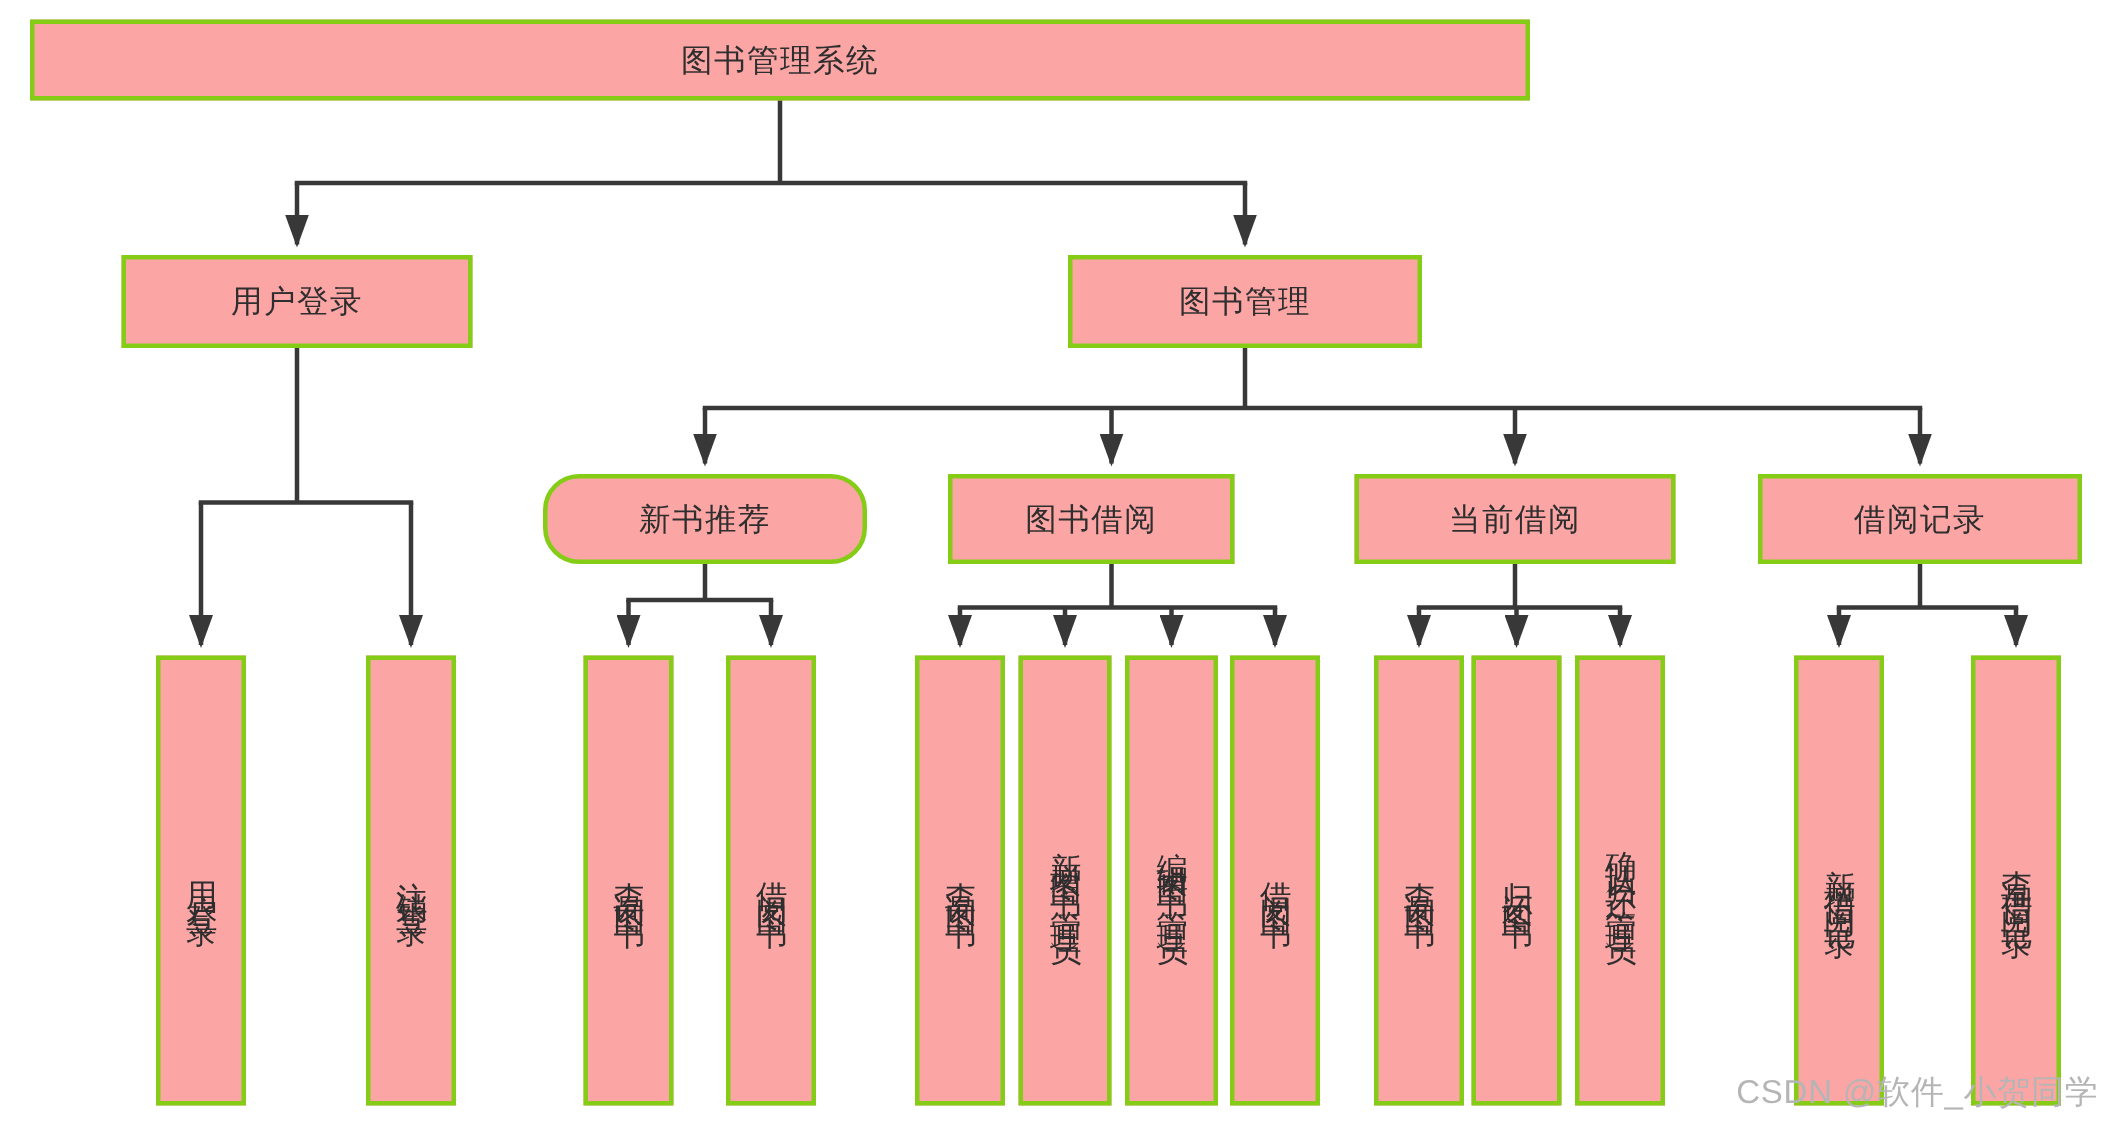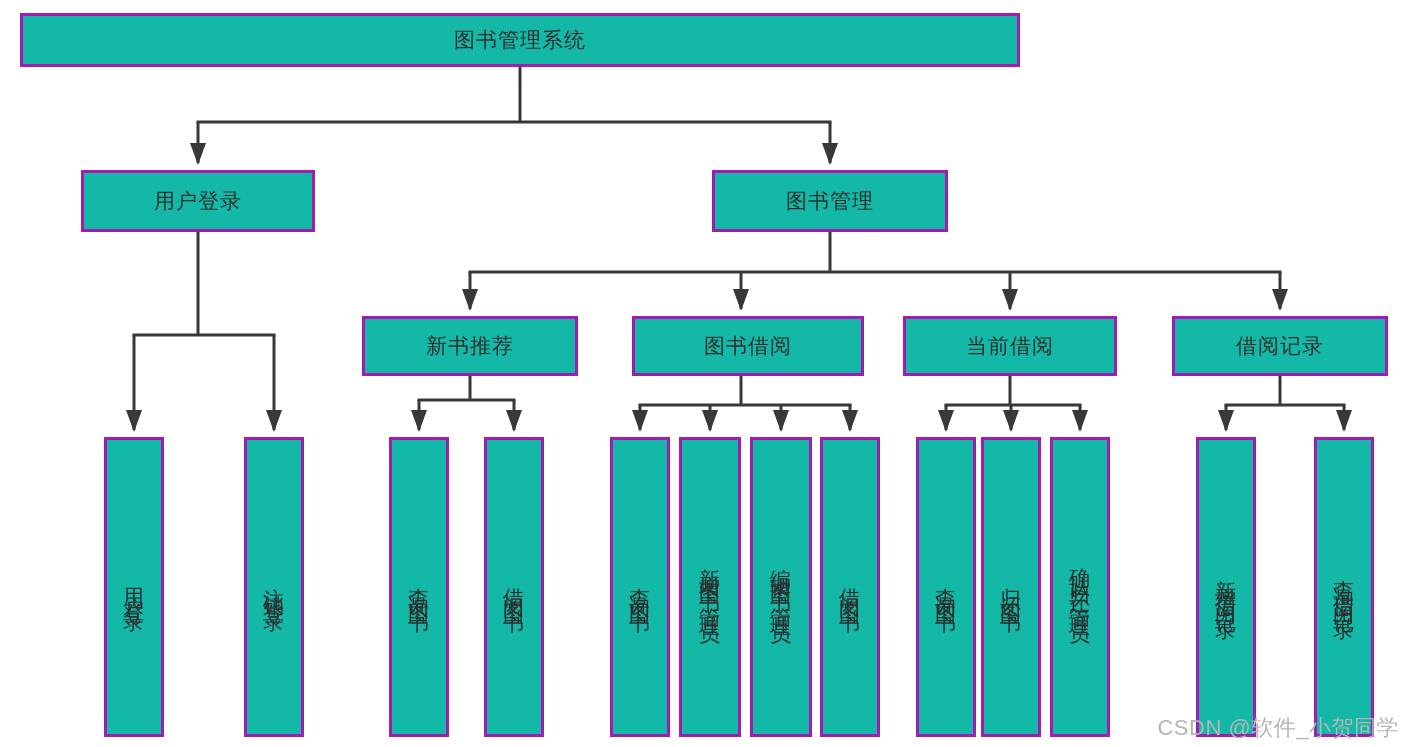--- a/index.html
+++ b/index.html
@@ -17,22 +17,22 @@
   }
   #connectors {
     position: absolute;
     left: 0;
     top: 0;
     z-index: 1;
   }
   .box {
     position: absolute;
     box-sizing: border-box;
-    background: #14b8a6;
-    border: 3px solid #a21caf;
+    background: #fca5a5;
+    border: 3px solid #84cc16;
     display: flex;
     align-items: center;
     justify-content: center;
     color: #2e2e2e;
     z-index: 2;
   }
   .hbox {
     font-size: 21px;
     letter-spacing: 1px;
   }
@@ -106,24 +106,24 @@
     <span>图书管理系统</span>
   </div>
 
   <div class="box hbox" style="left:81px; top:170px; width:234px; height:62px;">
     <span>用户登录</span>
   </div>
   <div class="box hbox" style="left:712px; top:170px; width:236px; height:62px;justify-content:center;">
     <span>图书管理</span>
   </div>
 
-  <div class="box hbox" style="left:362px; top:316px; width:216px; height:60px;">
+  <div class="box hbox" style="left:362px; top:316px; width:216px; height:60px;border-radius:24px;">
     <span>新书推荐</span>
   </div>
-  <div class="box hbox" style="left:632px; top:316px; width:232px; height:60px;">
+  <div class="box hbox" style="left:632px; top:316px; width:191px; height:60px;">
     <span>图书借阅</span>
   </div>
   <div class="box hbox" style="left:903px; top:316px; width:214px; height:60px;">
     <span>当前借阅</span>
   </div>
   <div class="box hbox" style="left:1172px; top:316px; width:216px; height:60px;">
     <span>借阅记录</span>
   </div>
 
   <div class="box vbox" style="left:104px; top:437px; width:60px; height:300px;">

